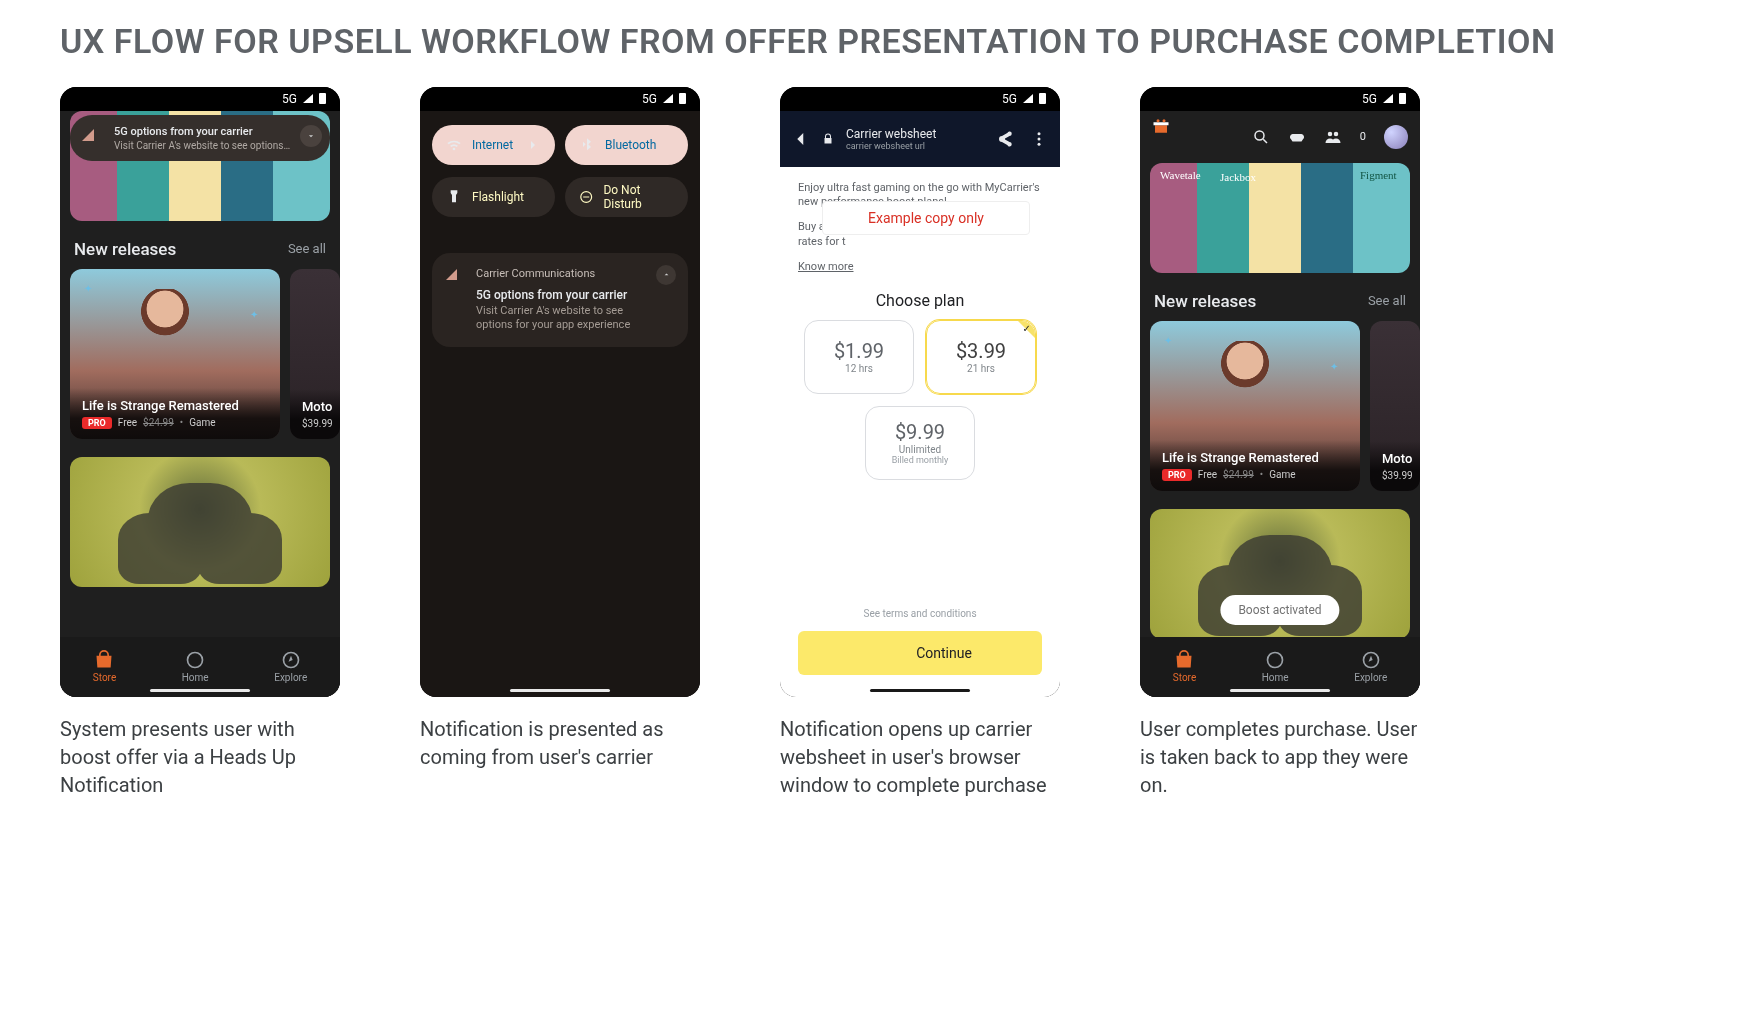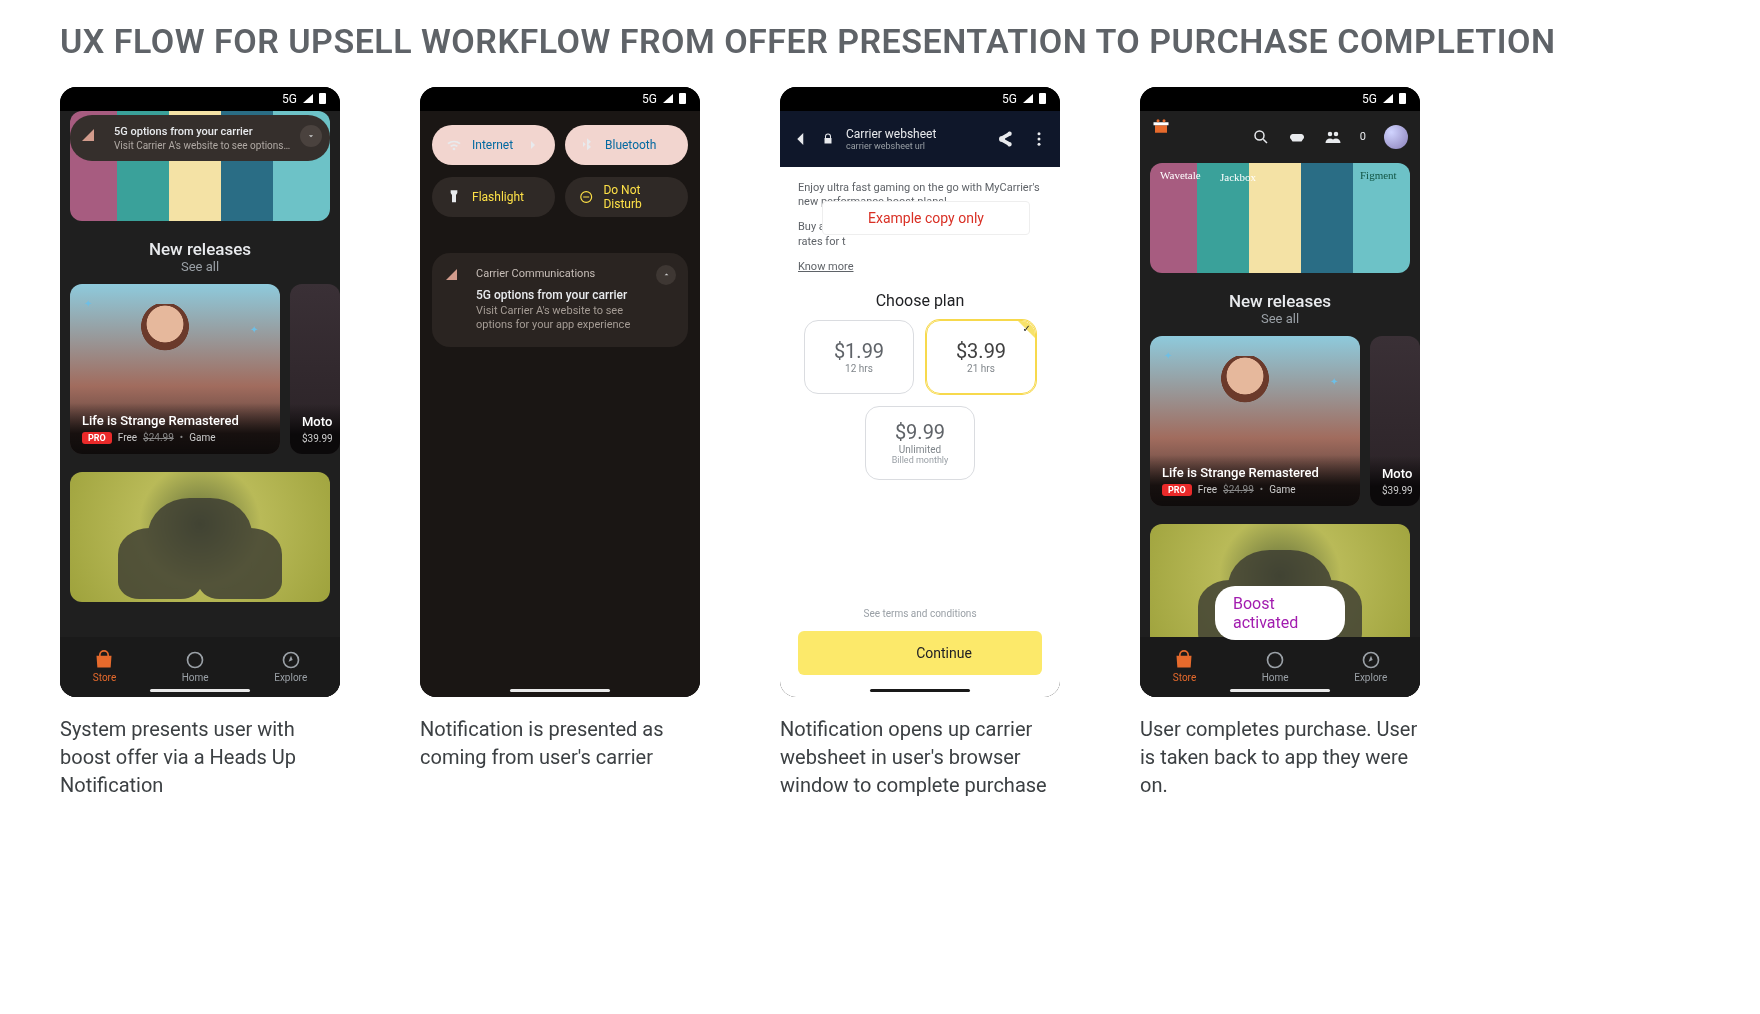--- a/index.html
+++ b/index.html
@@ -70,21 +70,21 @@
   .avatar { width:24px; height:24px; border-radius:50%; background: radial-gradient(circle at 30% 30%, #d0d4ff, #8a7fb8); }
   .hero-strip {
     height: 110px;
     margin: 0 10px;
     border-radius: 12px;
     background: linear-gradient(90deg,#a75c80 0 18%, #3aa19a 18% 38%, #f4e2a5 38% 58%, #2a6d85 58% 78%, #6dc2c7 78% 100%);
     position:relative;
     overflow:hidden;
   }
   .hero-label { position:absolute; font-size:11px; color:#fff; font-family:cursive; }
-  .section-head { display:flex; justify-content:space-between; align-items:center; padding:18px 14px 10px;flex-direction:column; }
+  .section-head { display:flex; justify-content:space-between; align-items:center; padding:18px 14px 10px; }
   .section-title { color:#e8eaed; font-size:17px; font-weight:500;}
   .see-all { color:#9aa0a6; font-size:13px; }
   .cards { display:flex; gap:10px; padding:0 10px; overflow:hidden; }
   .card {
     width: 210px; height:170px; border-radius:12px; position:relative; flex-shrink:0;
     background: linear-gradient(180deg,#8ecadc 0%, #a16c5e 60%, #3a2d2c 100%);
     overflow:hidden;
   }
   .card.alt { background: linear-gradient(180deg,#3a3036,#2a2226); width:50px;}
   .card-over { position:absolute; bottom:0; left:0; right:0; padding:10px 12px; background:linear-gradient(180deg, rgba(0,0,0,0) 0%, rgba(0,0,0,0.75) 60%);}
@@ -130,21 +130,21 @@
     position:absolute; right:8px; top:10px; width:22px; height:22px;
     border-radius:50%; background:#4a423e; display:flex; align-items:center; justify-content:center;
   }
   .hun-chev svg { width:10px; height:10px; fill:#ccc;}
 
   
   .qs-screen { flex:1; background:#1a1614; display:flex; flex-direction:column; padding-top:8px;}
   .qs-row { display:flex; gap:10px; padding:6px 12px;}
   .qs-tile {
     flex:1; height:40px; border-radius:20px; display:flex; align-items:center; gap:10px;
-    padding:0 14px; font-size:12px; color:#fde047; background:#2f2926;
+    padding:0 14px; font-size:12px; color:#fef9c3; background:#2f2926;
   }
   .qs-tile.on { background:#f2d5cf; color:#0369a1;}
   .qs-tile .ico { width:16px; height:16px; }
   .qs-tile.on .ico { fill:#2a1c18;}
   .qs-tile .ico:not(.on){ fill:#e8eaed;}
   .qs-tile .chev { margin-left:auto; }
   .notif {
     margin:30px 12px 0; background:#2a2421; border-radius:18px;
     padding:14px 40px 14px 44px; position:relative; color:#e8eaed;
   }
@@ -192,21 +192,21 @@
   .plan .price { font-size:20px; color:#5f6368;}
   .plan.sel .price { color:#404040; font-weight:400;text-align:right;}
   .plan .dur { font-size:10px; color:#80868b;}
   .plan .dur2 { font-size:9px; color:#9aa0a6;}
   .terms { text-align:center; font-size:10px; color:#9aa0a6; margin-top:auto; margin-bottom:12px;}
   .continue { margin:0 18px 22px; height:44px; background:#fce96a; border-radius:6px; display:flex;align-items:center;justify-content:center; font-size:14px; color:#202124;padding-left:48px;}
 
   
   .boost-pill {
     position:absolute; bottom:14px; left:50%; transform:translateX(-50%);
-    background:#fff; color:#a21caf; font-size:16px;
+    background:#fff; color:#737373; font-size:12px;
     padding:8px 18px; border-radius:20px; z-index:5;
   }
 
   
   .girl {
     position:absolute; top:20px; left:60px; width:70px; height:80px;
     background: radial-gradient(circle at 50% 25%, #e6b89c 0 26%, transparent 27%),
                 radial-gradient(circle at 50% 28%, #6b3a2b 0 35%, transparent 36%);
   }
   .butterflies::before, .butterflies::after {

